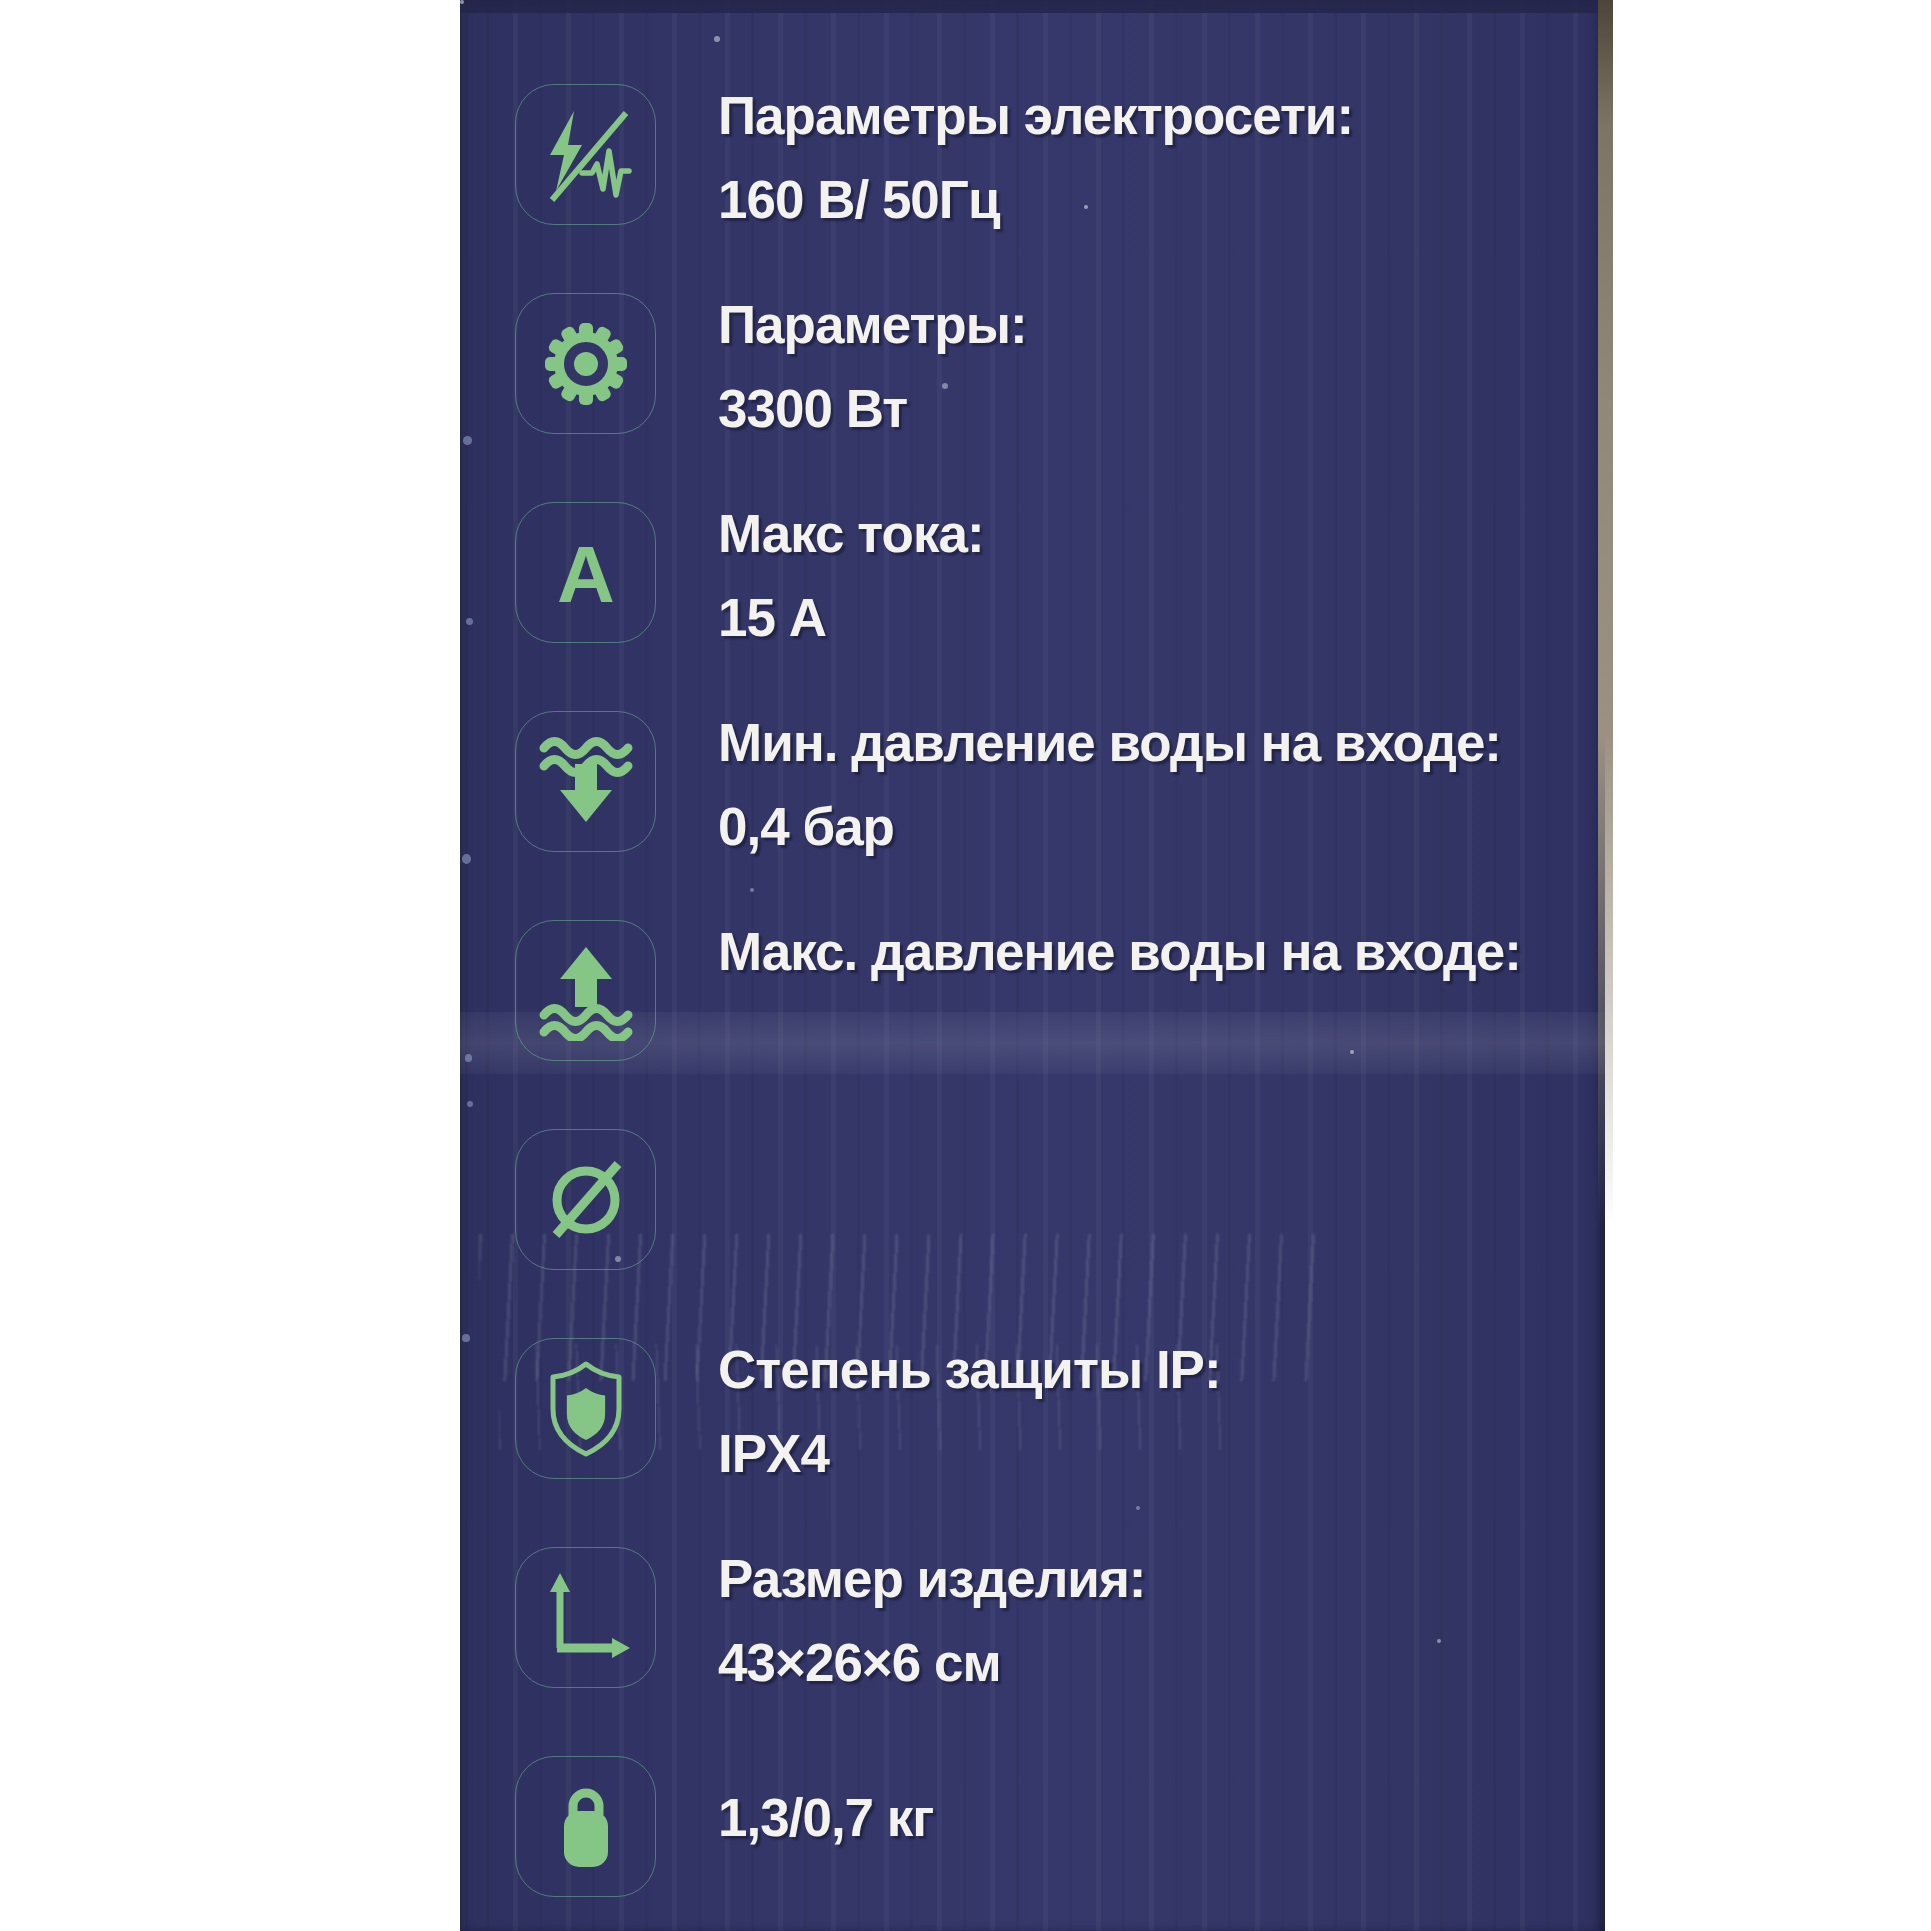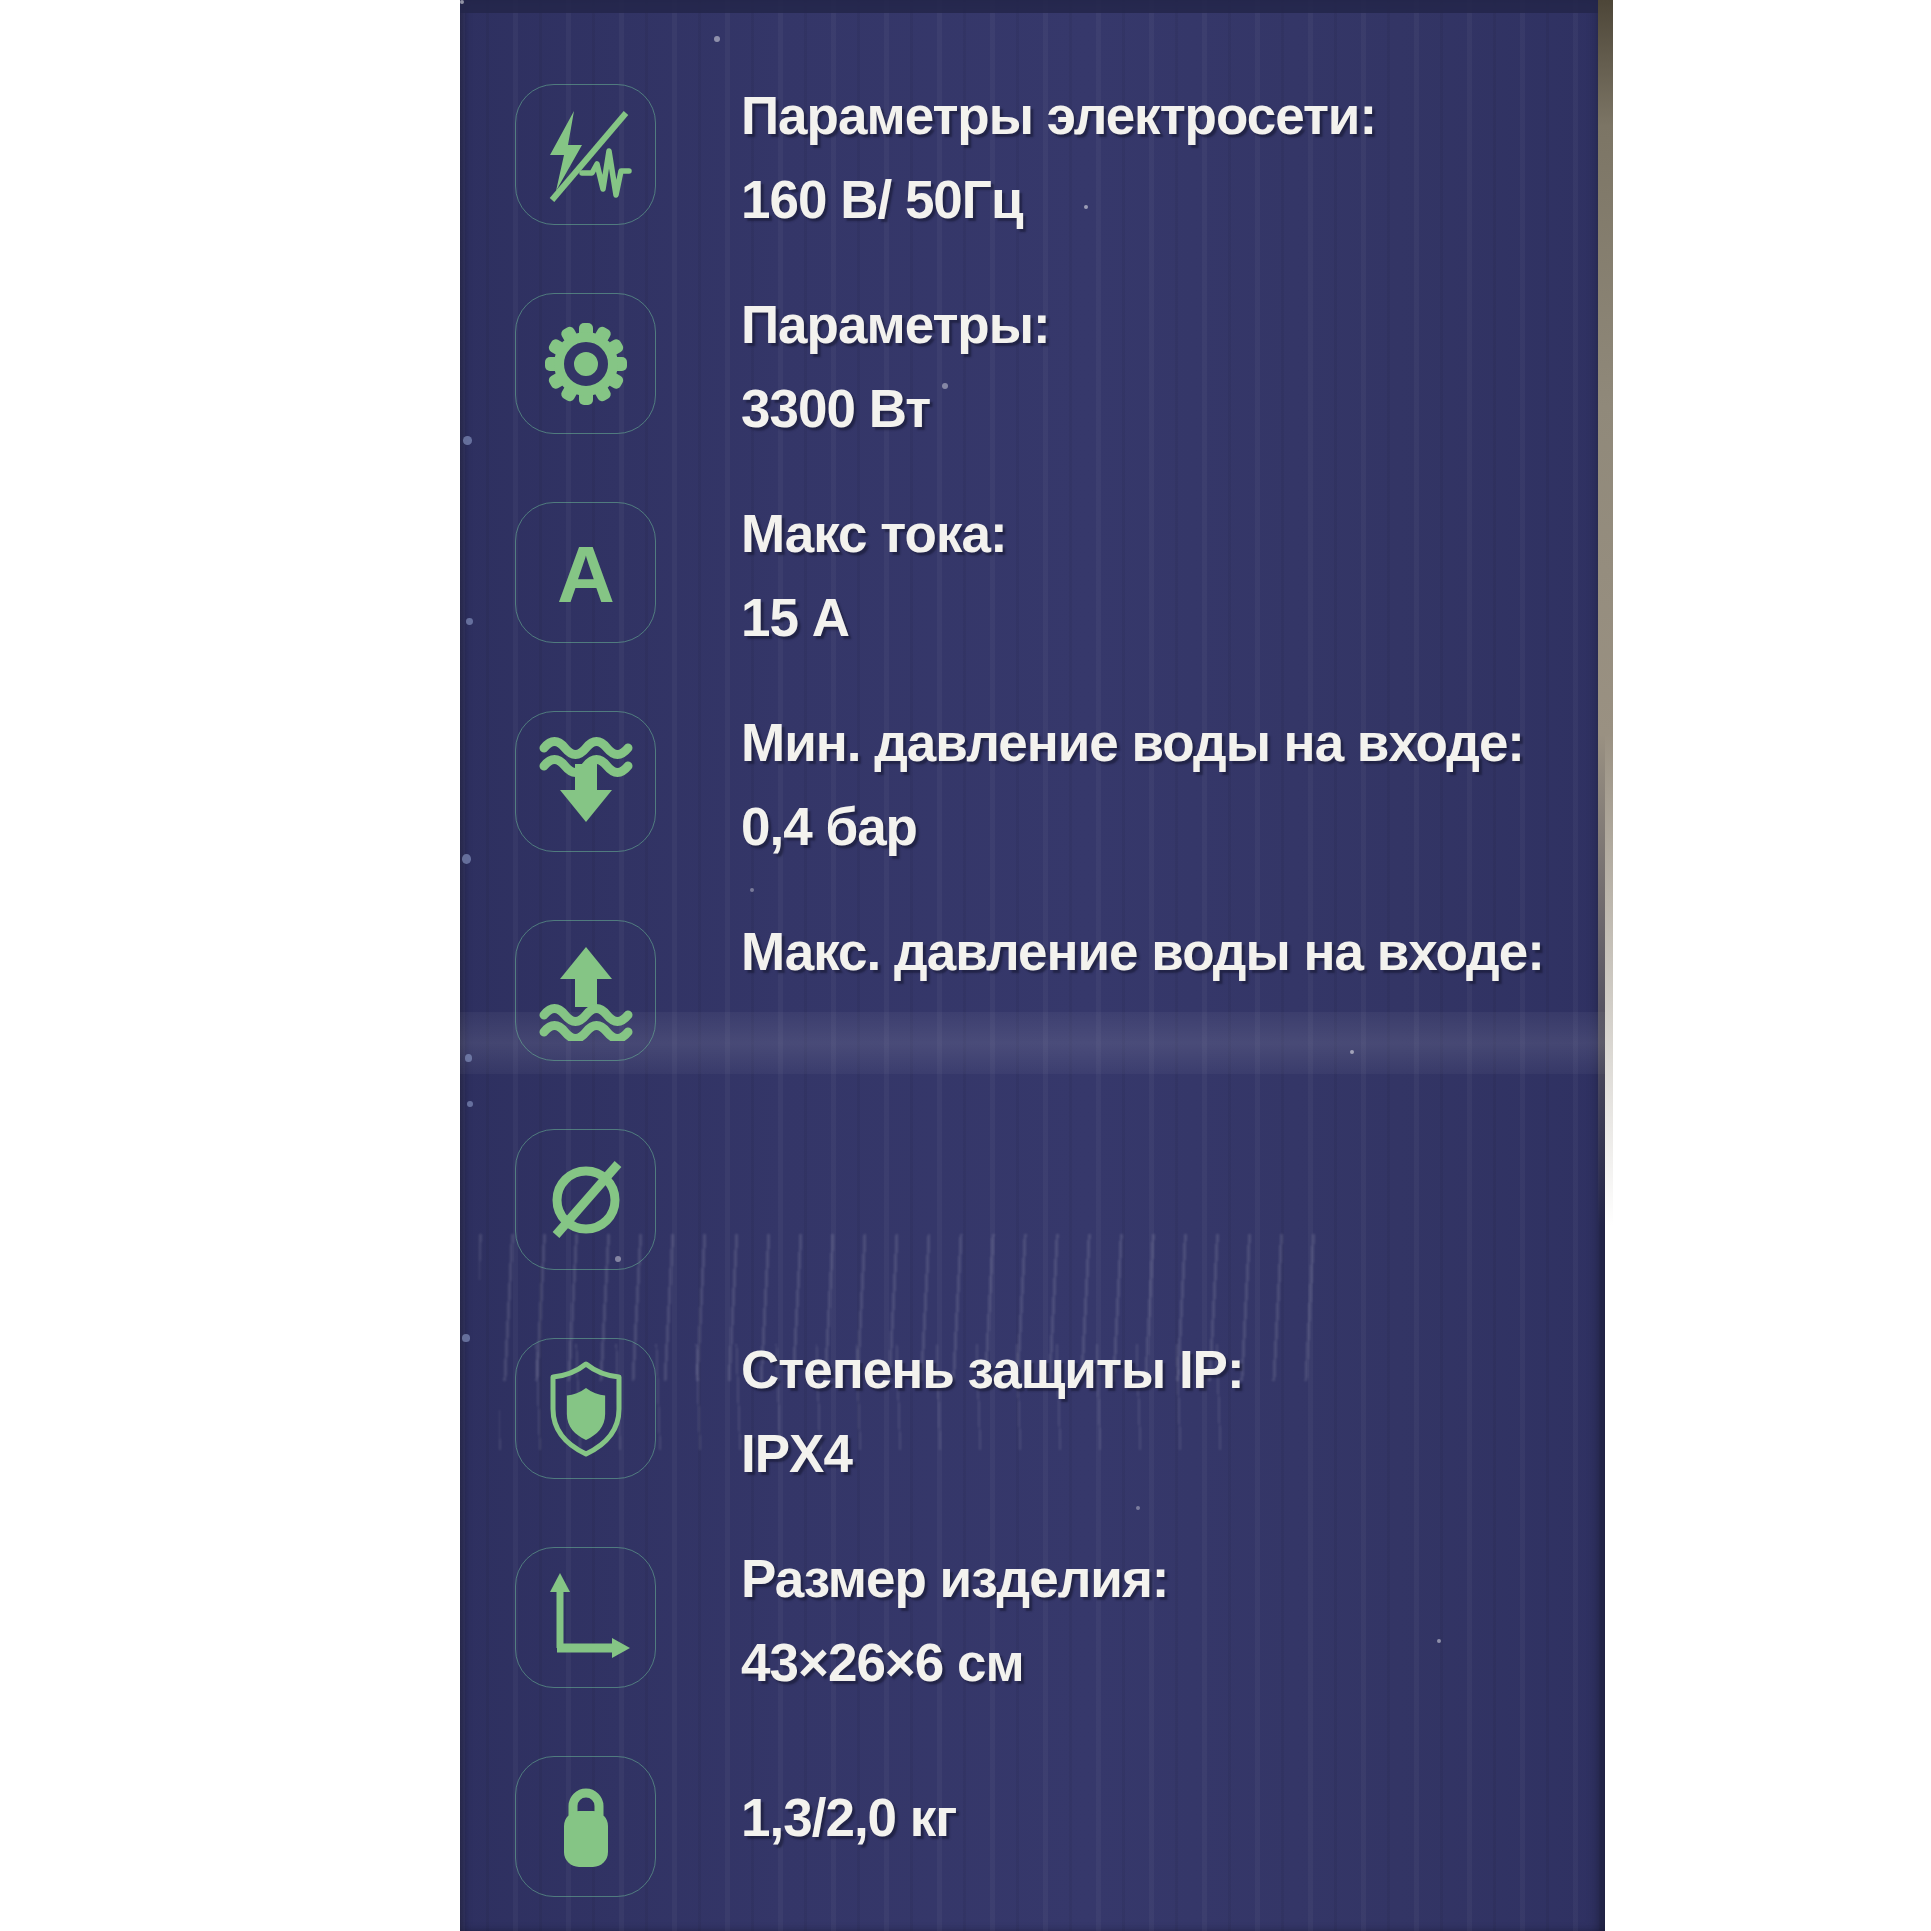--- a/index.html
+++ b/index.html
@@ -41,21 +41,21 @@
       676px 1506px 0 0 rgba(255,255,255,.35), 290px 888px 0 0 rgba(255,255,255,.35);}
   .edge-dot{position:absolute;border-radius:50%;background:rgba(150,165,210,.55);}
   
   .rows{position:absolute;left:55px;top:84px;}
   .row{display:flex;align-items:flex-start;height:141px;margin-bottom:68px;}
   .frame{
     flex:0 0 auto;width:141px;height:141px;box-sizing:border-box;
     border:1.9px solid var(--frame-border,rgba(111,196,153,.5));border-radius:39px;
     display:flex;align-items:center;justify-content:center;
   }
-  .txt{margin-left:85px;padding-top:4.8px;white-space:nowrap;}
+  .txt{margin-left:62px;padding-top:4.8px;white-space:nowrap;}
   .label,.value{
     font-size:53px;font-weight:bold;line-height:54px;letter-spacing:-1px;
     color:var(--text,#f3f2ee);
     text-shadow:2.9px 2.9px 1.9px rgba(15,17,40,.5);
   }
   .value{margin-top:30px;}
   
   .ic-fill{fill:var(--icon-green,#85c585);}
   .ic-stroke{stroke:var(--icon-green,#85c585);fill:none;}
   .ic-ringnavy{stroke:var(--panel-bg,#333566);fill:none;}
@@ -193,21 +193,21 @@
       </div>
 
       <div class="row">
         <div class="frame">
           <svg width="100" height="100" viewBox="0 0 100 100">
             <path class="ic-stroke" d="M37,38 v-9 a13,13 0 0 1 26,0 v9" stroke-width="9"></path>
             <rect class="ic-fill" x="28" y="34" width="44" height="56" rx="15"></rect>
           </svg>
         </div>
         <div class="txt">
-          <div class="value">1,3/2,0 кг</div>
+          <div class="value">1,3/0,7 кг</div>
         </div>
       </div>
 
     </div>
   </div>
 
   <div class="card-edge"></div>
 
   <div class="edge-dot" style="left:463px;top:436px;width:8.7px;height:8.7px"></div>
   <div class="edge-dot" style="left:466px;top:618px;width:6.8px;height:6.8px"></div>

